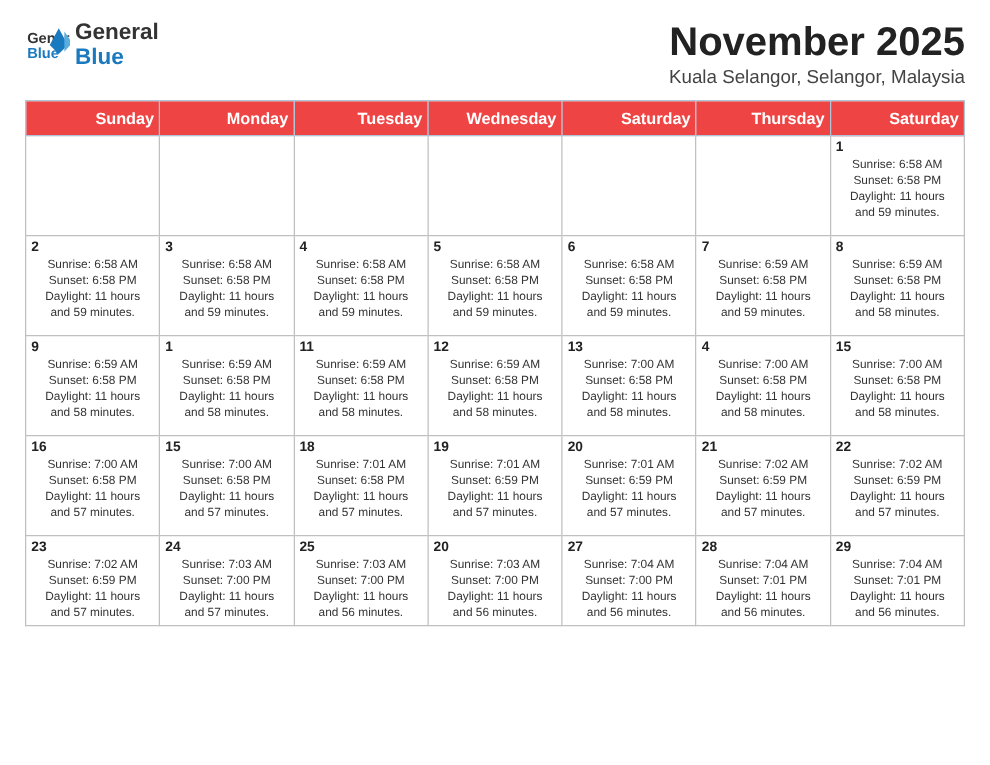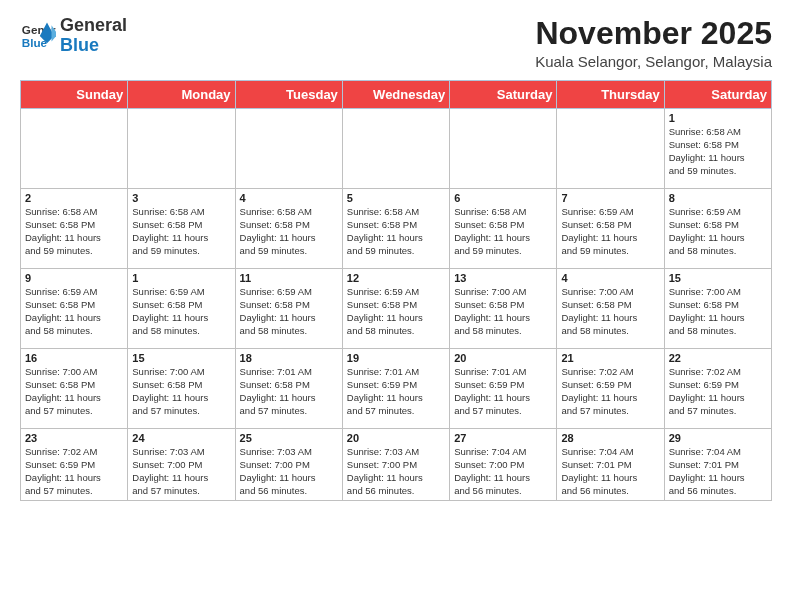--- a/index.html
+++ b/index.html
@@ -73,20 +73,21 @@
     .day-number {
       font-weight: bold;
       font-size: 11px;
       margin-bottom: 2px;
       display: block;
     }
     .day-info {
       font-size: 9.5px;
       line-height: 1.35;
       color: #333;
+      text-align: center;
     }
     .empty-cell {
       background: #fff;
     }
     tbody tr:last-child td {
       height: 70px;
     }
   </style>
 </head>
 <body>

